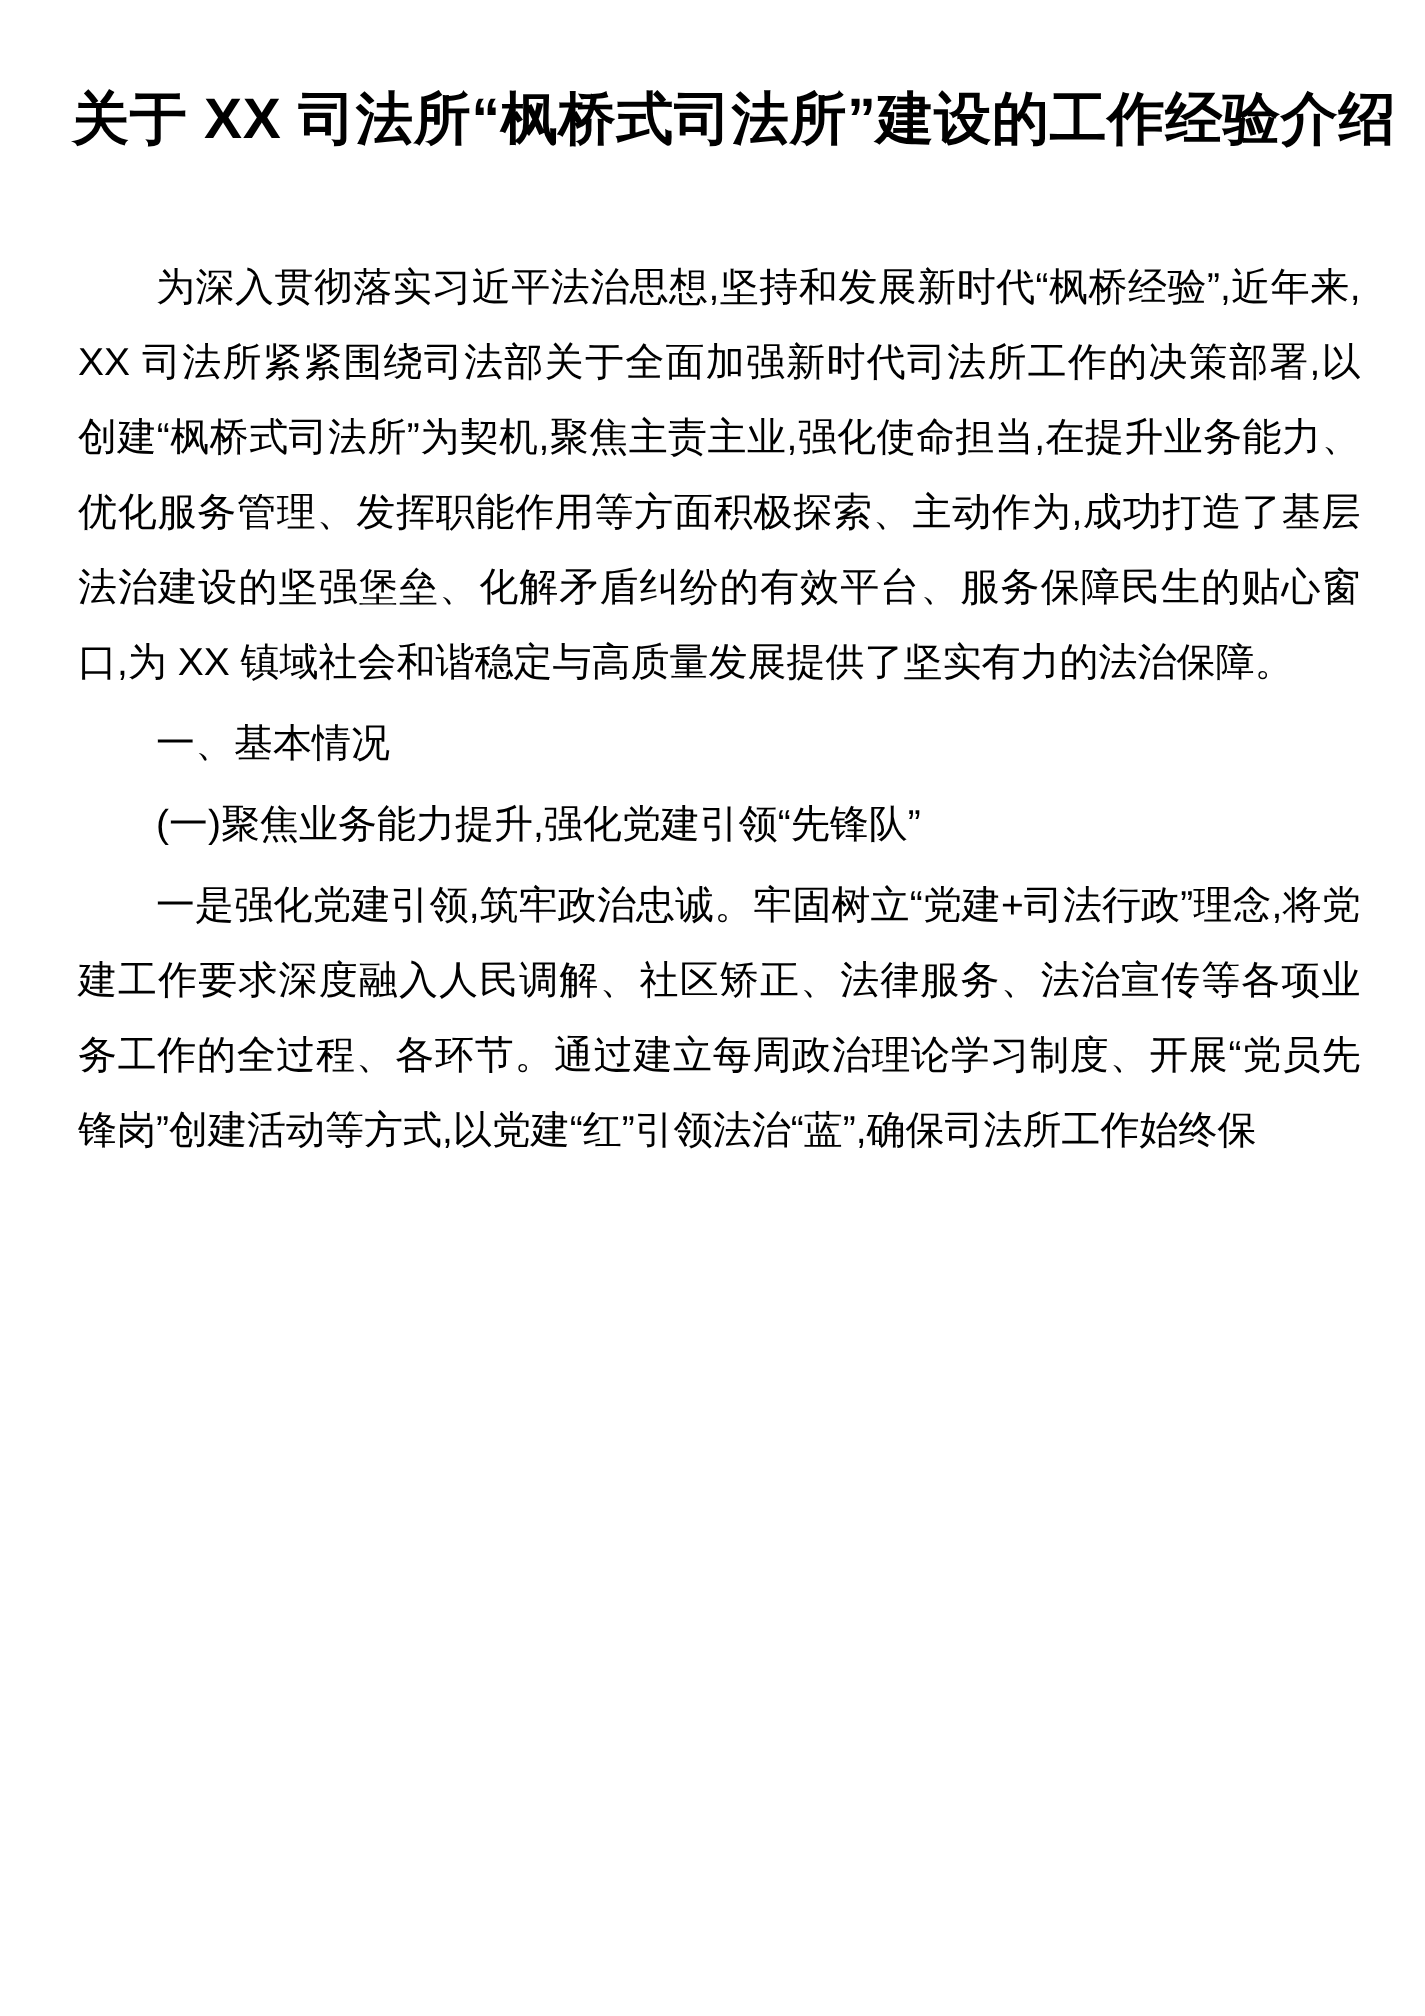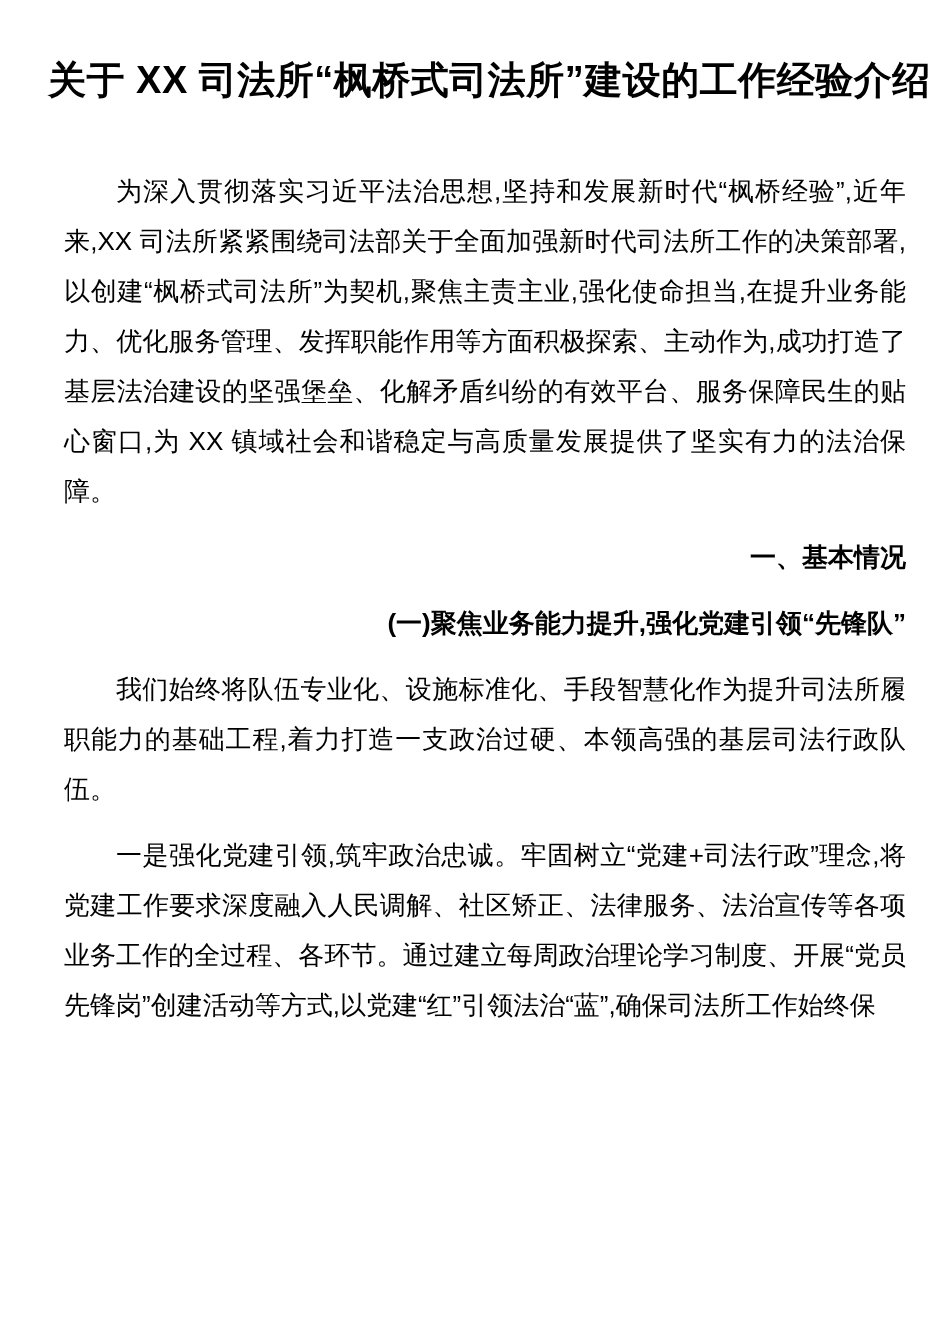--- a/index.html
+++ b/index.html
@@ -12,54 +12,53 @@
     height: 1344px;
     overflow: hidden;
     font-family: "Liberation Sans", sans-serif;
     color: #000000;
   }
   .page {
     box-sizing: border-box;
     width: 950px;
     height: 1344px;
     background: #ffffff;
-    padding: 50px 28px 0 48px;
+    padding: 50px 39px 0 48px;
   }
   .doc-title {
     font-size: 38px;
     font-weight: bold;
     line-height: 60px;
     text-align: center;
     margin: 0 0 56px 0;
     letter-spacing: 0.5px;
     white-space: nowrap;
   }
   .doc-body p {
-    margin: 16px;
+    margin: 4px;
     font-size: 26px;
     line-height: 50px;
     text-align: justify;
     text-justify: inter-ideograph;
     text-indent: 2em;
     word-break: break-all;
   }
   .doc-body p.heading1,
   .doc-body p.heading2 {
-    font-weight: bold;
-    text-align: right;
+    font-weight: normal;
+    text-align: left;
   }
   .doc-body b.lead {
     font-weight: normal;
   }
 </style>
 </head>
 <body style="background: rgb(255, 255, 255); color: rgb(0, 0, 0);">
 
 <div class="page">
   <h1 class="doc-title">关于 XX 司法所“枫桥式司法所”建设的工作经验介绍</h1>
   <div class="doc-body">
       <p class="paragraph">为深入贯彻落实习近平法治思想,坚持和发展新时代“枫桥经验”,近年来,XX 司法所紧紧围绕司法部关于全面加强新时代司法所工作的决策部署,以创建“枫桥式司法所”为契机,聚焦主责主业,强化使命担当,在提升业务能力、优化服务管理、发挥职能作用等方面积极探索、主动作为,成功打造了基层法治建设的坚强堡垒、化解矛盾纠纷的有效平台、服务保障民生的贴心窗口,为 XX 镇域社会和谐稳定与高质量发展提供了坚实有力的法治保障。</p>
       <p class="heading1">一、基本情况</p>
       <p class="heading2">(一)聚焦业务能力提升,强化党建引领“先锋队”</p>
-      <p class="paragraph">我们始终将队伍专业化、设施标准化、手段智慧化作为提升司法所履职能力的基础工程,着力打造一支政治过硬、本领高强的基层司法行政队伍。</p>
       <p class="paragraph"><b class="lead">一是</b>强化党建引领,筑牢政治忠诚。牢固树立“党建+司法行政”理念,将党建工作要求深度融入人民调解、社区矫正、法律服务、法治宣传等各项业务工作的全过程、各环节。通过建立每周政治理论学习制度、开展“党员先锋岗”创建活动等方式,以党建“红”引领法治“蓝”,确保司法所工作始终保</p>
     </div>
 </div>
 
 </body></html>

